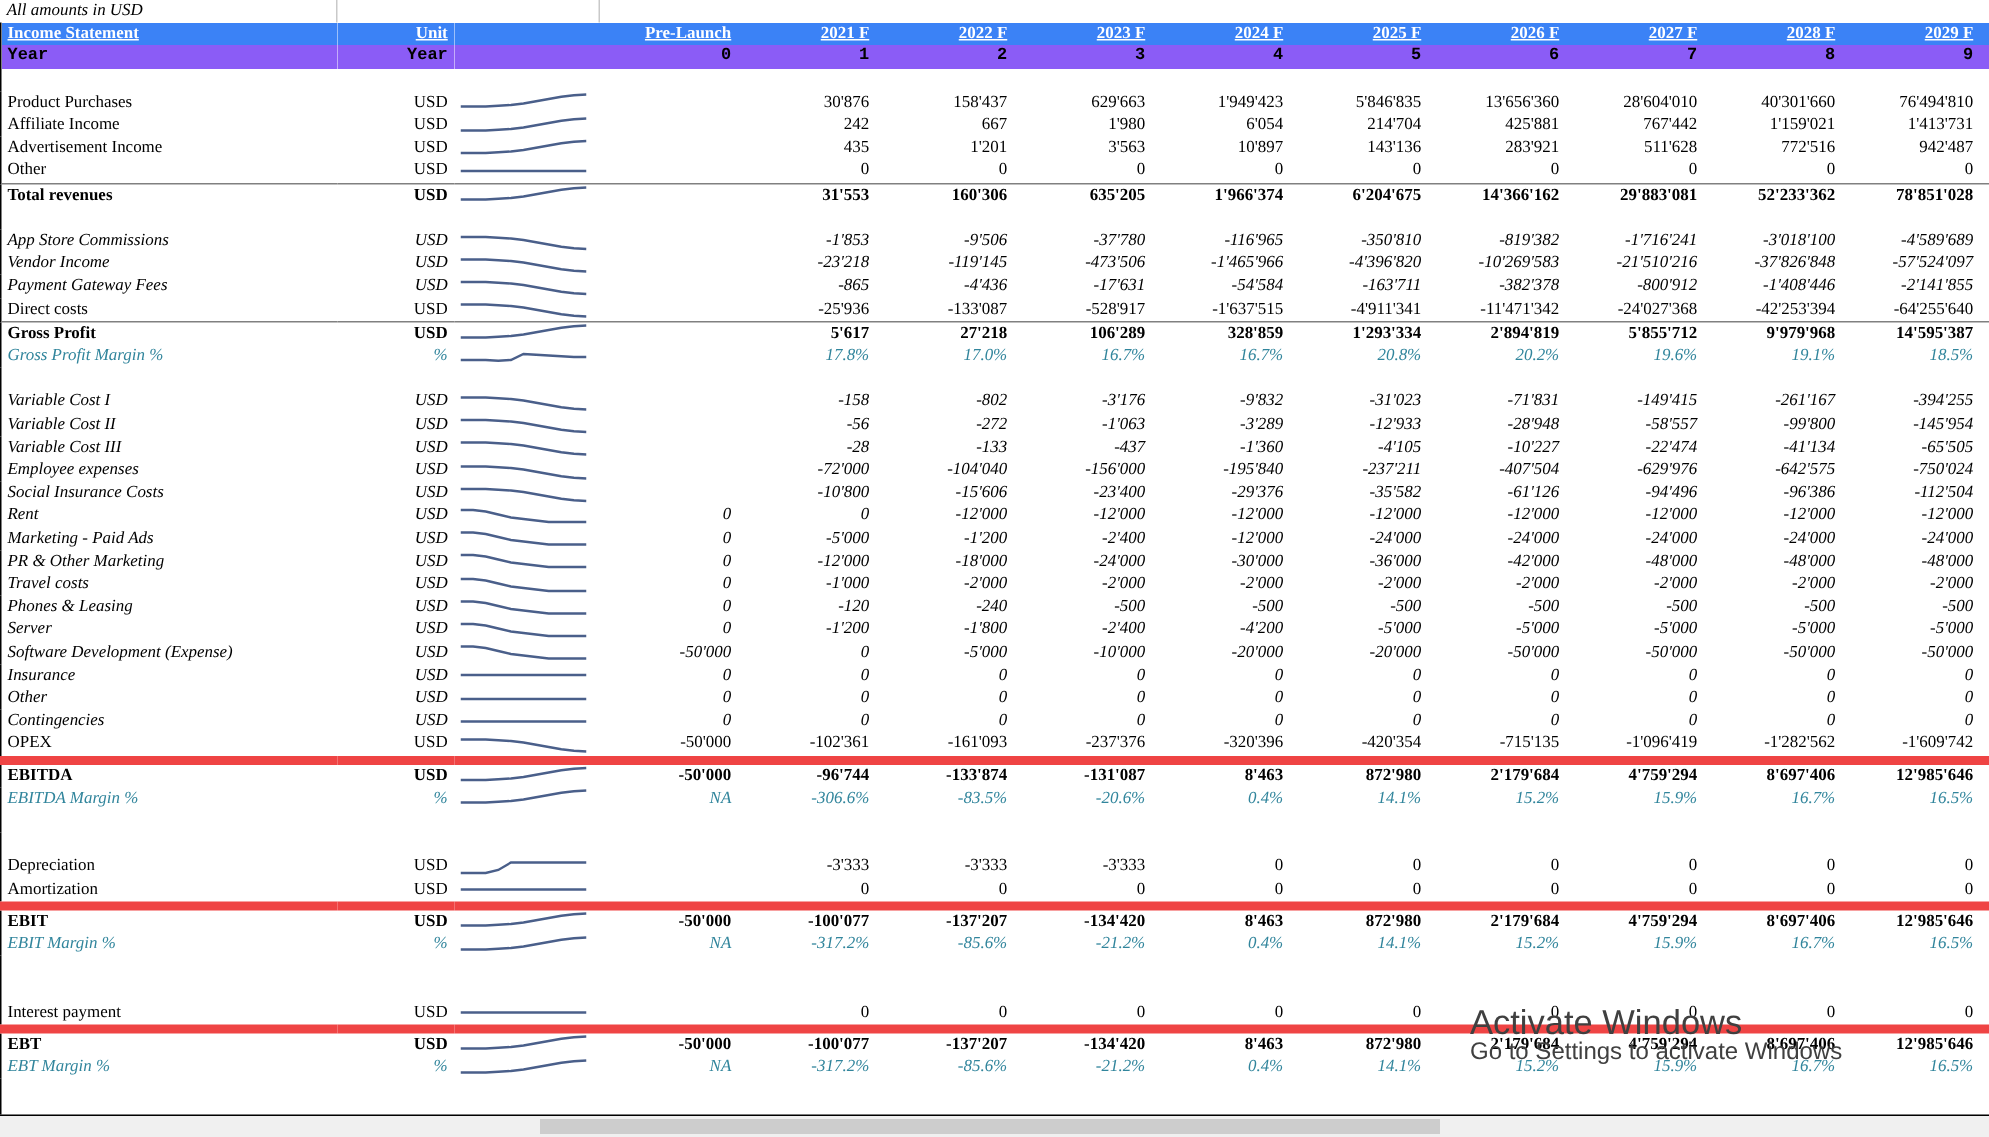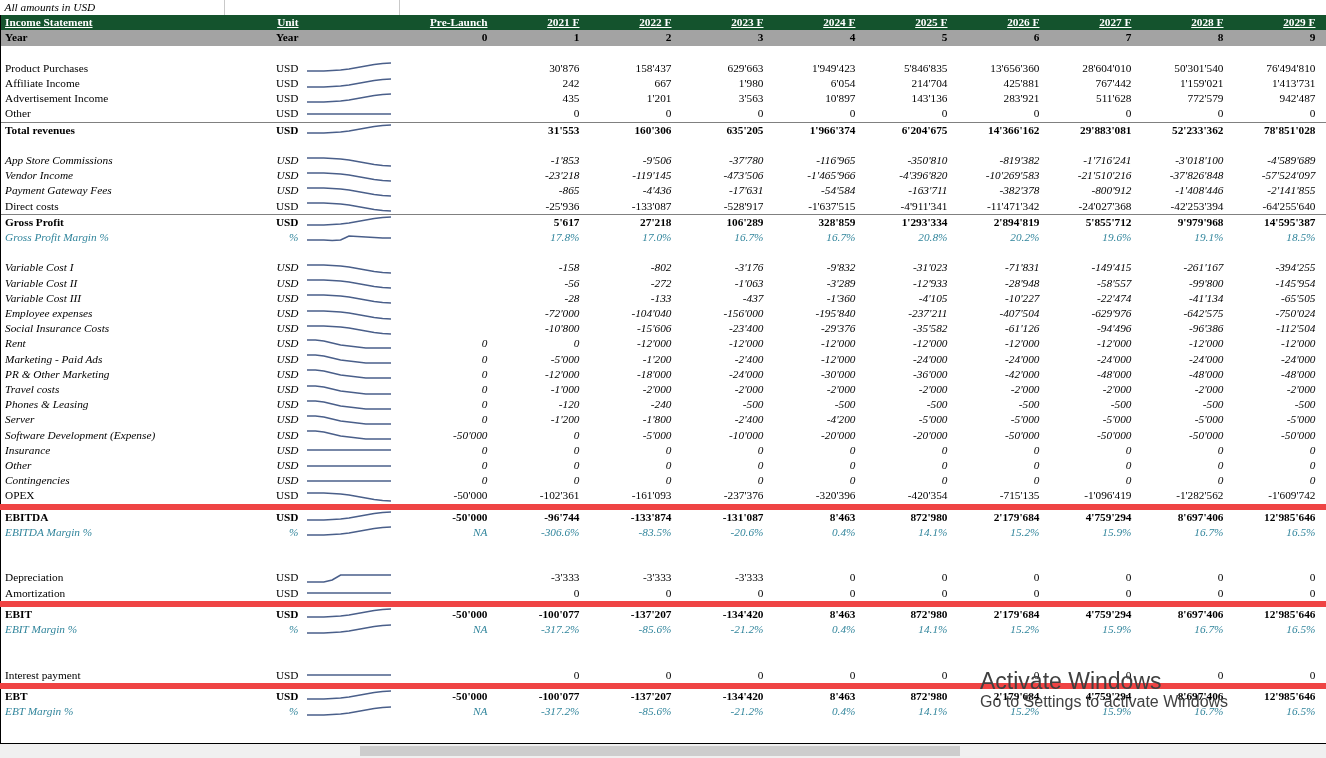--- a/index.html
+++ b/index.html
@@ -26,25 +26,25 @@
   .b{font-weight:bold;}
   .i{font-style:italic;}
   .ind{padding-left:22px;}
   .teal{color:#31859c;}
 
   
   .noterow td{height:14px;line-height:14px;font-style:italic;font-size:11.3px;}
   .noterow td.nb{border-right:1px solid #c9c9c9;}
 
   
-  .hdr td{background:#14532d;color:#ffffff;font-weight:bold;height:16px;line-height:16px;}
+  .hdr td{background:#3b82f6;color:#ffffff;font-weight:bold;height:16px;line-height:16px;}
   .hdr td span{text-decoration:underline;}
 
   
-  .yr td{background:#a3a3a3;font-weight:bold;height:16px;line-height:16px;}
+  .yr td{background:#8b5cf6;font-weight:bold;height:16px;line-height:16px;font-family:Liberation Mono, monospace;}
 
   .spacer td{height:14px;line-height:14px;}
 
   
   .topline td{border-top:1px solid #808080;}
   .thick-top td{border-top:6px solid #ef4444;}
 
   
   .spark{padding:0 6px;}
   .spark svg{display:block;width:84px;height:14px;}
@@ -160,21 +160,21 @@
             </svg>
           </td>
           <td class="num"></td>
           <td class="num">30'876</td>
           <td class="num">158'437</td>
           <td class="num">629'663</td>
           <td class="num">1'949'423</td>
           <td class="num">5'846'835</td>
           <td class="num">13'656'360</td>
           <td class="num">28'604'010</td>
-          <td class="num">50'301'540</td>
+          <td class="num">40'301'660</td>
           <td class="num">76'494'810</td>
           <td class="num frame-right">105'385'260</td>
         </tr>
         <tr>
           <td class="lbl frame-left">Affiliate Income</td>
           <td class="unit">USD</td>
           <td class="spark">
             <svg viewBox="0 0 84 14" preserveAspectRatio="none">
               <path d="M0.0,10.0 L8.4,10.0 L16.8,10.0 L25.2,9.5 L33.6,9.0 L42.0,8.0 L50.4,6.5 L58.8,5.0 L67.2,3.5 L75.6,2.5 L84.0,2.0" fill="none" stroke="#4a5f8a" stroke-width="1.6"></path>
             </svg>
@@ -200,21 +200,21 @@
             </svg>
           </td>
           <td class="num"></td>
           <td class="num">435</td>
           <td class="num">1'201</td>
           <td class="num">3'563</td>
           <td class="num">10'897</td>
           <td class="num">143'136</td>
           <td class="num">283'921</td>
           <td class="num">511'628</td>
-          <td class="num">772'579</td>
+          <td class="num">772'516</td>
           <td class="num">942'487</td>
           <td class="num frame-right">1'057'545</td>
         </tr>
         <tr>
           <td class="lbl frame-left">Other</td>
           <td class="unit">USD</td>
           <td class="spark">
             <svg viewBox="0 0 84 14" preserveAspectRatio="none">
               <path d="M0.0,7.0 L8.4,7.0 L16.8,7.0 L25.2,7.0 L33.6,7.0 L42.0,7.0 L50.4,7.0 L58.8,7.0 L67.2,7.0 L75.6,7.0 L84.0,7.0" fill="none" stroke="#4a5f8a" stroke-width="1.6"></path>
             </svg>

